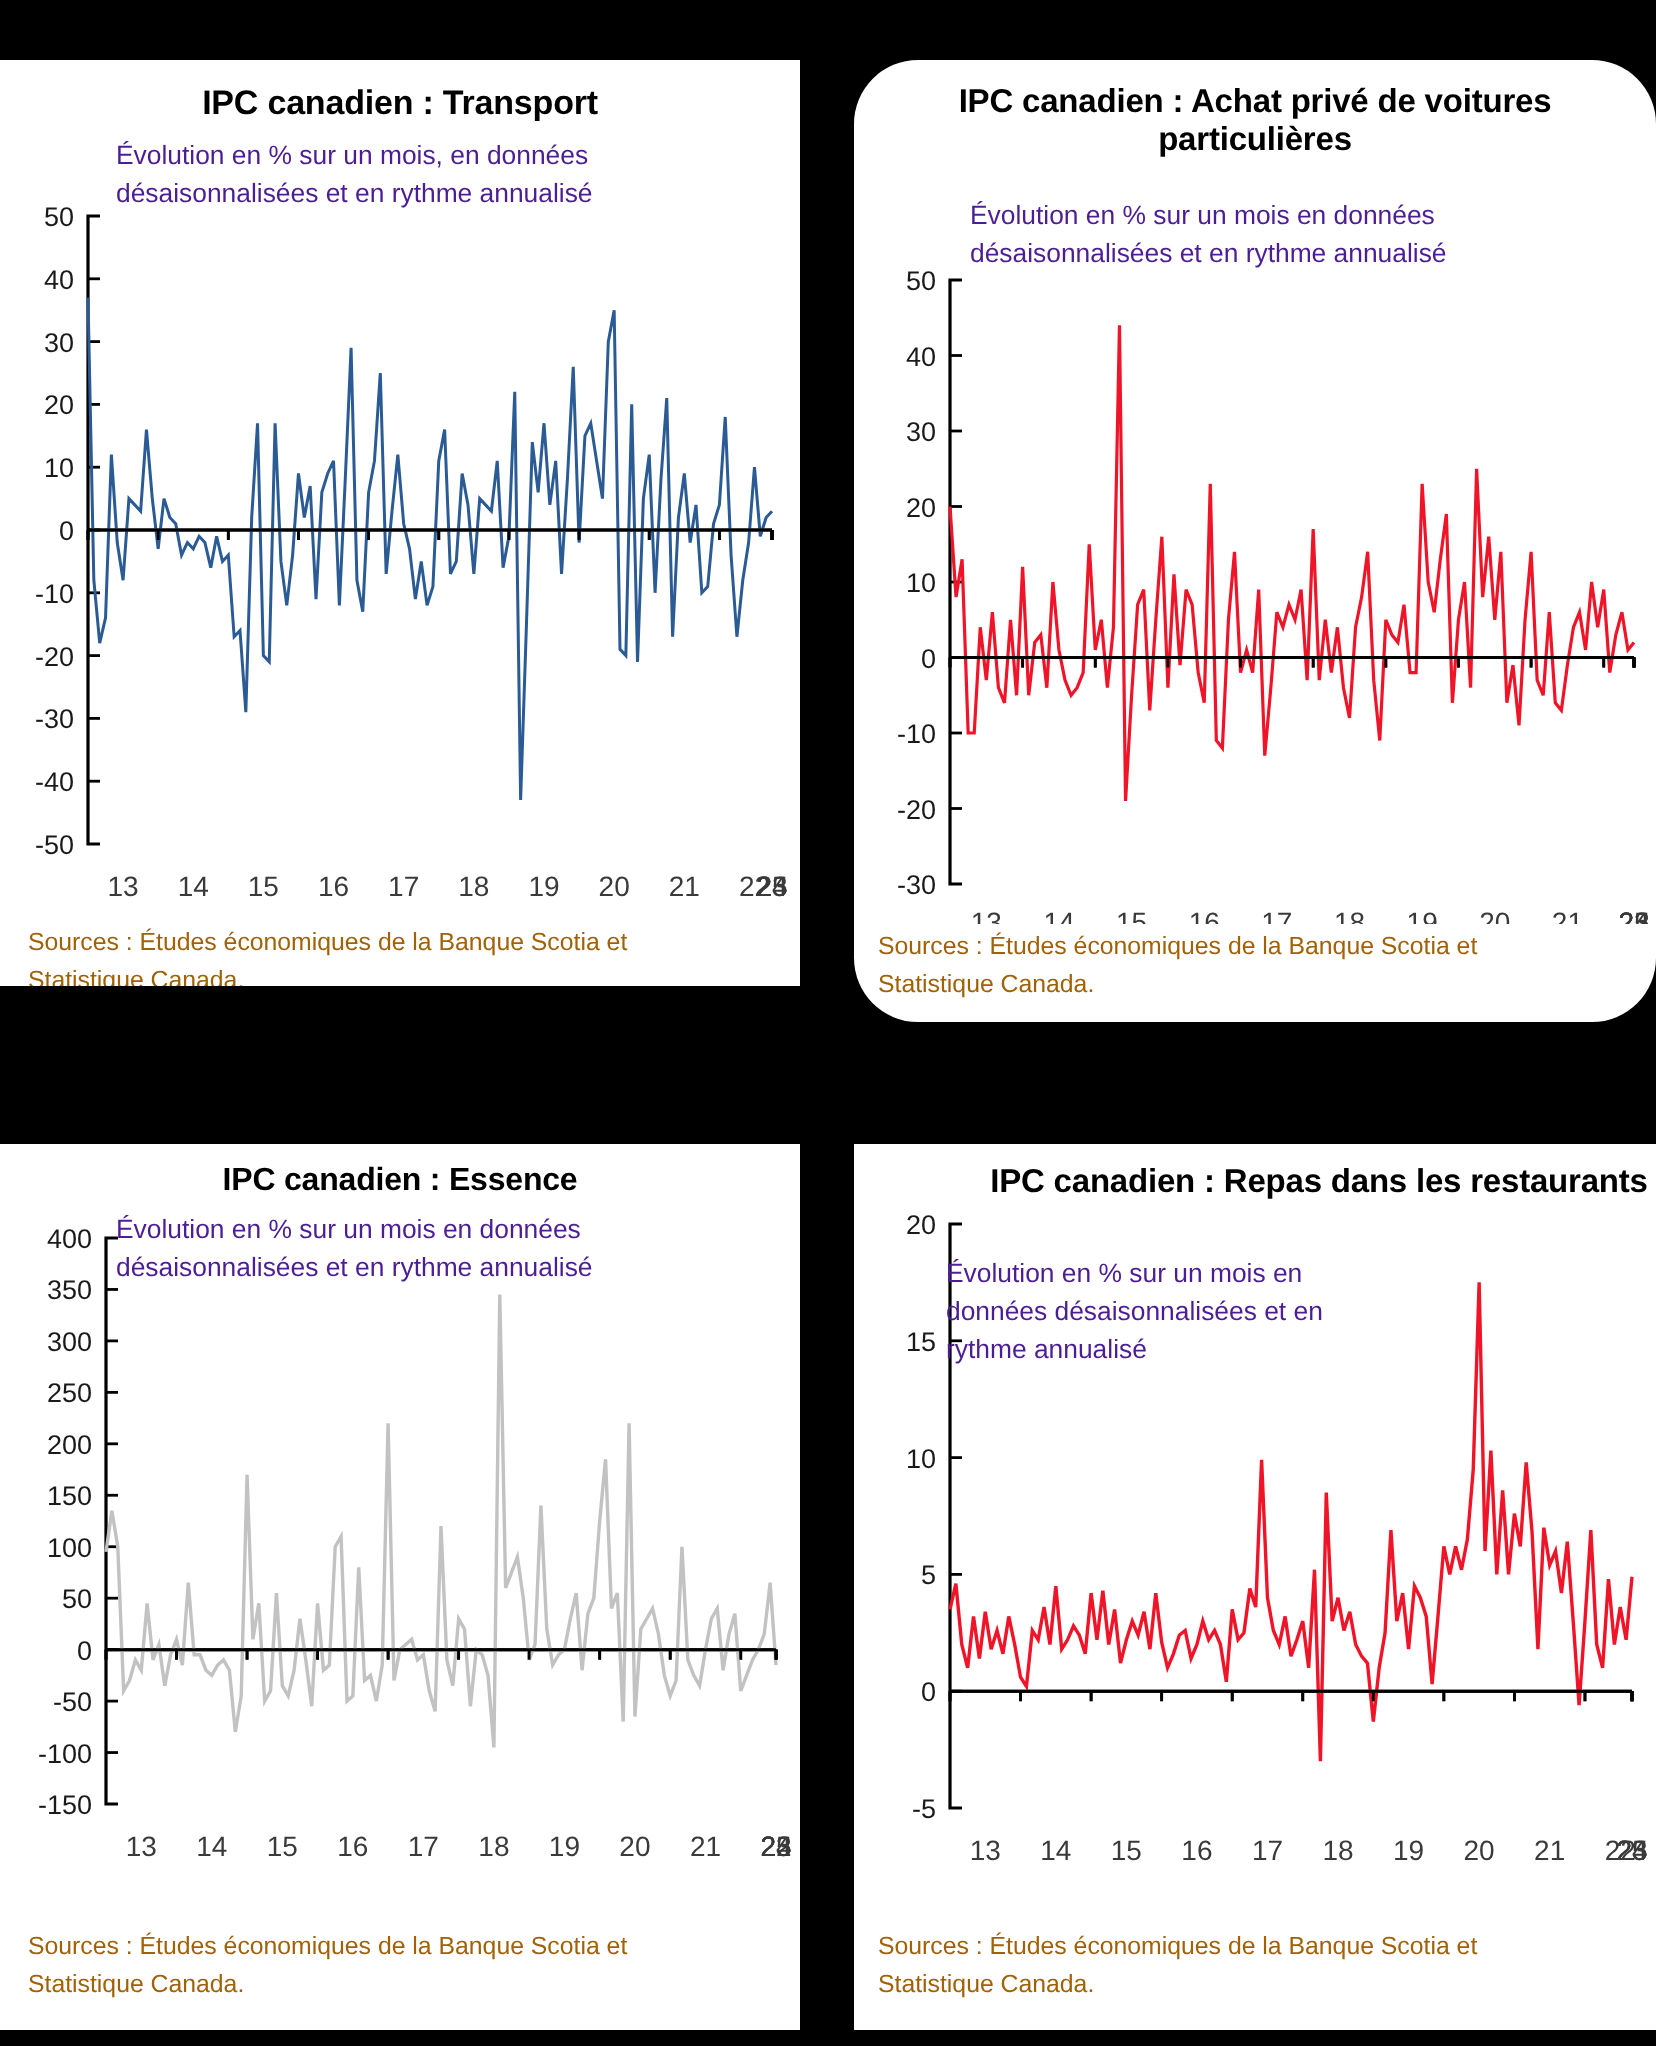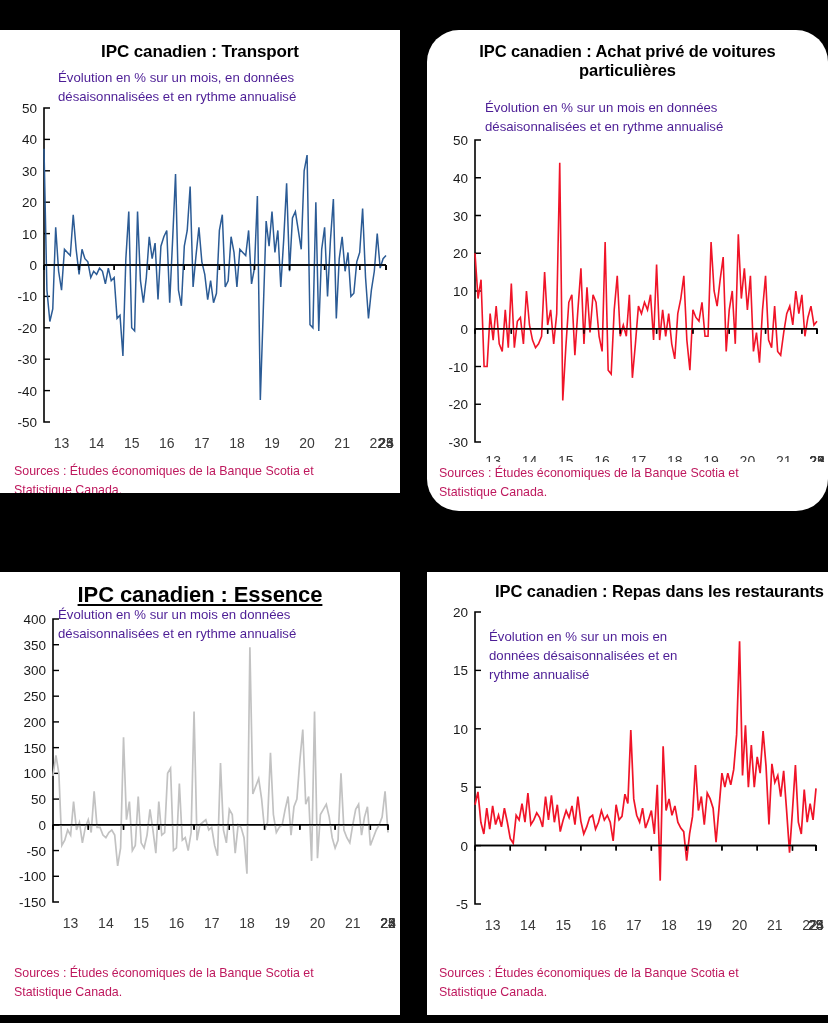--- a/index.html
+++ b/index.html
@@ -27,55 +27,55 @@
     position:absolute;
     left:0;right:0;
     text-align:center;
     font-weight:bold;
     color:#000;
     line-height:1.18;
     letter-spacing:-0.1px;
   }
   #panel-tl .chart-title{top:12px; font-size:17px;}
   #panel-tr .chart-title{top:12px; font-size:16.5px; padding:0 18px;}
-  #panel-bl .chart-title{top:10px; font-size:22px;text-decoration:underline;}
+  #panel-bl .chart-title{top:10px; font-size:16px;}
   #panel-br .chart-title{top:10px; font-size:16.5px; padding:0 40px;}
 
   .annot{
     position:absolute;
     color:#4c1d95;
     font-size:13.2px;
     line-height:1.45;
     white-space:pre-line;
   }
   #panel-tl .annot{left:58px; top:38px; width:330px;}
   #panel-tr .annot{left:58px; top:68px; width:336px;}
   #panel-bl .annot{left:58px; top:33px; width:330px;}
-  #panel-br .annot{left:46px; top:55px; width:205px;margin-left:16px;}
+  #panel-br .annot{left:46px; top:55px; width:205px;}
 
   .plotsvg{position:absolute;left:0;top:0;}
 
   .ytick-label{
     font-family:"Liberation Sans", sans-serif;
     font-size:13.5px;
     fill:#1a1a1a;
   }
   .xtick-label{
     font-family:"Liberation Sans", sans-serif;
     font-size:14px;
     fill:#3a3a3a;
   }
   .axisline{stroke:#000;stroke-width:1.6;fill:none;}
   .ticks{stroke:#000;stroke-width:1.4;}
   .zeroline{stroke:#000;stroke-width:1.5;}
   .serieline{fill:none;stroke-linejoin:miter;stroke-linecap:butt;}
 
   .sources{
     position:absolute;
-    color:#be185d;
+    color:#a16207;
     font-size:12.4px;
     line-height:1.55;
     white-space:pre-line;
   }
   #panel-tl .sources{left:14px; top:432px; width:370px;}
   #panel-tr .sources{left:12px; top:434px; width:375px;}
   #panel-bl .sources{left:14px; top:392px; width:370px;}
   #panel-br .sources{left:12px; top:392px; width:375px;}
 </style>
 </head>

